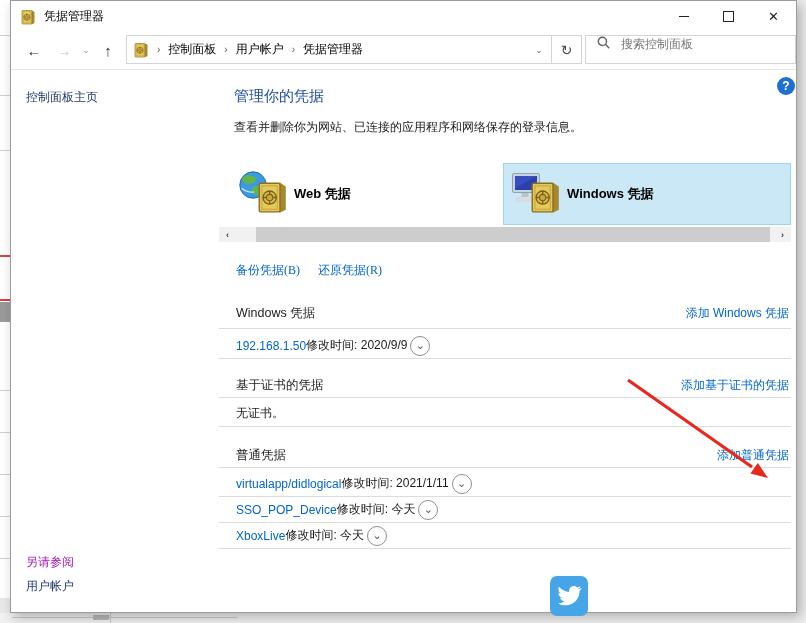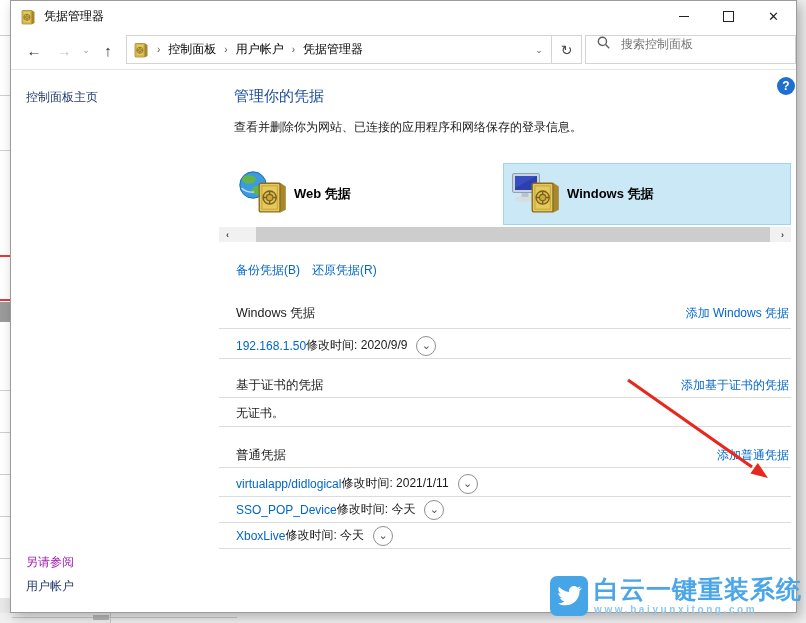--- a/index.html
+++ b/index.html
@@ -64,30 +64,30 @@
   .tab-windows{left:492px;width:288px;background:#cbe8f6;border:1px solid #9ed4f2;}
   .tab-icon{margin-left:7px;flex:0 0 52px;}
   .tab-label{font-size:13px;font-weight:bold;color:#000;margin-left:4px;}
 
   .hscroll{position:absolute;left:208px;top:226px;width:572px;height:15px;background:#f1f1f1;display:flex;}
   .hs-btn{width:17px;height:15px;font-size:9px;color:#3c3c3c;display:flex;align-items:center;justify-content:center;font-weight:bold;}
   .hs-track{flex:1;position:relative;}
   .hs-thumb{position:absolute;left:20px;right:4px;top:0;height:15px;background:#cdcdcd;}
 
   .link{color:#0066cc;font-size:12px;cursor:pointer;}
-  .actions{position:absolute;left:225px;top:261px;display:flex;gap:12px;}
+  .actions{position:absolute;left:225px;top:261px;display:flex;gap:18px;font-family:Liberation Serif, serif;}
 
   .sec-header{position:absolute;left:208px;width:572px;height:18px;display:flex;justify-content:space-between;align-items:center;}
   .sec-title{font-size:12.5px;color:#1a1a1a;margin-left:17px;}
   .sec-header .link{margin-right:2px;}
   .sep{position:absolute;left:208px;width:572px;height:1px;background:#dcdcdc;}
 
   .cred-row{position:absolute;left:208px;width:572px;height:25px;display:flex;align-items:center;}
   .cred-row .name{margin-left:17px;}
-  .row-right{display:flex;align-items:center;gap:9px;margin-right:3px;}
+  .row-right{display:flex;align-items:center;gap:3px;margin-right:3px;}
   .modified{font-size:12px;color:#1a1a1a;}
   .chev-btn{width:20px;height:20px;box-sizing:border-box;border:1px solid #8f8f8f;border-radius:50%;color:#555;font-size:11px;line-height:11px;display:flex;align-items:center;justify-content:center;background:#fff;}
   .empty-row{position:absolute;left:225px;font-size:12px;color:#1a1a1a;}
 
   
   .overlay{position:absolute;left:0;top:0;width:806px;height:623px;pointer-events:none;}
   .watermark{position:absolute;left:550px;top:576px;display:flex;align-items:flex-start;pointer-events:none;}
   .wm-badge{width:38px;height:40px;background:#45a5e6;border-radius:7px;display:flex;align-items:center;justify-content:center;}
   .wm-text{margin-left:6px;}
   .wm-brand{font-size:25px;font-weight:bold;color:#4aa6e8;letter-spacing:1px;line-height:27px;white-space:nowrap;}
@@ -280,17 +280,13 @@
   <line x1="628" y1="380" x2="752" y2="467" stroke="#e8281e" stroke-width="3.2"></line>
   <polygon points="768,478 750.4,473.6 757.8,463" fill="#e8281e"></polygon>
 </svg>
 
 <div class="watermark">
   <div class="wm-badge">
     <svg width="26" height="26" viewBox="0 0 24 24">
       <path fill="#ffffff" d="M23.4 4.8c-.8.37-1.7.62-2.6.74.94-.56 1.65-1.45 2-2.5-.88.52-1.86.9-2.9 1.1C19.07 3.26 17.9 2.7 16.6 2.7c-2.5 0-4.55 2.04-4.55 4.54 0 .36.03.7.1 1.04-3.77-.2-7.12-2-9.36-4.75-.4.67-.6 1.45-.6 2.3 0 1.56.8 2.95 2 3.77-.74-.03-1.44-.23-2.05-.57v.06c0 2.2 1.56 4.03 3.64 4.44-.67.2-1.37.2-2.06.08.58 1.8 2.26 3.12 4.25 3.16-1.74 1.36-3.92 2.04-6.1 1.82 2 1.3 4.4 2.04 6.97 2.04 8.35 0 12.92-6.92 12.92-12.93v-.6c.9-.63 1.66-1.44 2.24-2.3z"></path>
     </svg>
   </div>
-  <div class="wm-text">
-    <div class="wm-brand">白云一键重装系统</div>
-    <div class="wm-url">www.baiyunxitong.com</div>
-  </div>
 </div>
 
 </body></html>

